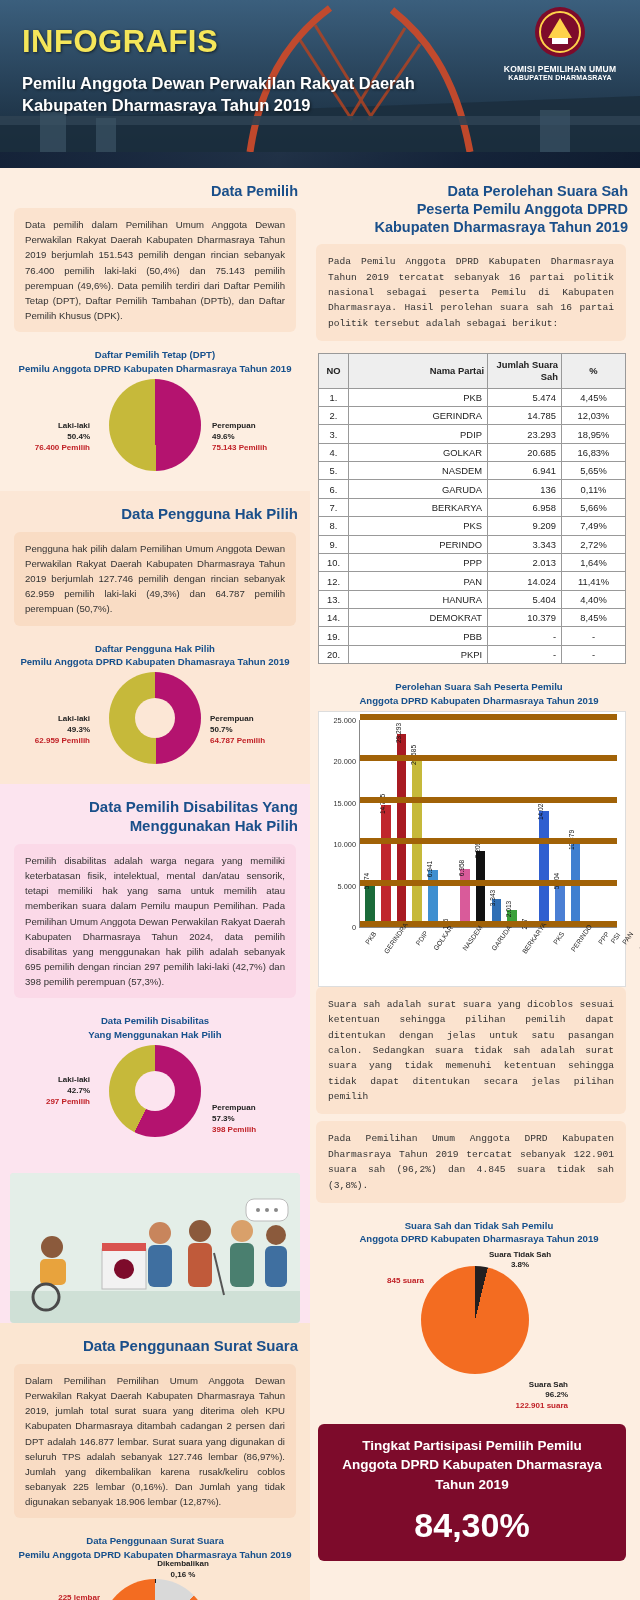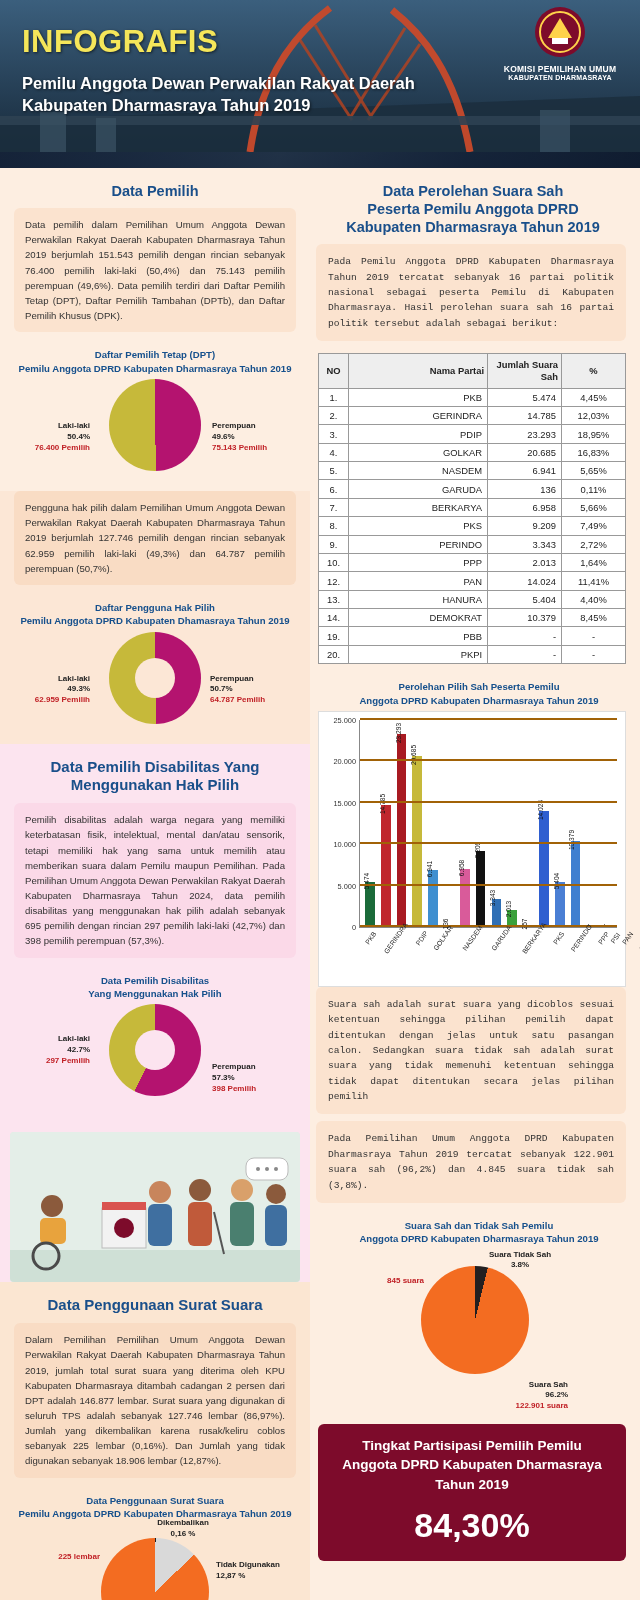--- a/index.html
+++ b/index.html
@@ -40,21 +40,21 @@
   }
   .kpu-logo .kpu-name { font-size: 8.5px; font-weight: bold; letter-spacing: .2px; margin-top: 2px;}
   .kpu-logo .kpu-name2 { font-size: 7px; font-weight: bold; letter-spacing: .2px;}
 
   
   .cols { display: flex; align-items: flex-start; background: #fdeee1; }
   .col-l { width: 310px; padding: 0 0 0 0; }
   .col-r { width: 330px; }
 
   .sec-title {
-    text-align: center; color: #1a4f8a; font-weight: bold;
+    text-align: right; color: #1a4f8a; font-weight: bold;
     font-size: 14.5px; line-height: 1.25; padding: 14px 12px 8px;
   }
   .sec-title.lg { font-size: 15px; }
   .box {
     margin: 0 14px; padding: 9px 11px; border-radius: 6px;
     font-size: 9.6px; line-height: 1.58; text-align: justify; color: #333;
   }
   .box.cream { background: #fbe3cf; }
   .box.cream2 { background: #f9dcc4; }
   .chart-cap {
@@ -100,21 +100,21 @@
   }
   table.party td { border: 1px solid #999; padding: 3.2px 5px; color: #222; }
   .td-no { width: 30px; text-align: center; }
   .td-nm { text-align: right; }
   .td-num { text-align: right; width: 74px; }
   .td-pct { text-align: center; width: 64px; }
 
   
   .bar-panel { margin: 4px 14px 0 8px; background: #fff; border: 1px solid #ddd; padding: 8px 4px 2px 2px; }
   .bar-area { position: relative; height: 208px; margin-left: 38px; margin-right: 4px; border-left: 1px solid #888; border-bottom: 1px solid #888; }
-  .grid-l { position: absolute; left: 0; right: 0; border-top: 2px solid #a16207; }
+  .grid-l { position: absolute; left: 0; right: 0; border-top: 6px solid #a16207; }
   .ytick { position: absolute; right: 100%; margin-right: 4px; transform: translateY(-50%); font-size: 7.4px; color: #333; white-space: nowrap;}
   .bars { position: absolute; left: 0; right: 0; bottom: 0; top: 0; display: flex; align-items: flex-end; padding: 0 2px; }
   .bar-col { flex: 1; display: flex; justify-content: center; align-items: flex-end; height: 100%; position: relative; }
   .bar { width: 62%; position: relative; }
   .bar span {
     position: absolute; bottom: 100%; left: 50%;
     transform: translateX(-50%) rotate(-90deg); transform-origin: center bottom;
     font-size: 6.6px; white-space: nowrap; color: #111; margin-bottom: 1px;
   }
   .xlabels { display: flex; margin-left: 38px; margin-right: 4px; height: 56px; padding: 0 2px; }
@@ -219,20 +219,21 @@
           </div>
           <div class="lbl" style="left:212px; top:42px; width:88px;">
             <div class="nm">Perempuan</div>
             <div class="pc">49.6%</div>
             <div class="ct">75.143 Pemilih</div>
           </div>
         </div>
       </div>
 
       <div class="band-pengguna">
+        <div class="sec-title lg">Data Pengguna Hak Pilih</div>
         <div class="box cream2">Pengguna hak pilih dalam Pemilihan Umum Anggota Dewan Perwakilan Rakyat Daerah Kabupaten Dharmasraya Tahun 2019 berjumlah 127.746 pemilih dengan rincian sebanyak 62.959 pemilih laki-laki (49,3%) dan 64.787 pemilih perempuan (50,7%).</div>
         <div class="chart-cap">
           <div>Daftar Pengguna Hak Pilih</div>
           <div>Pemilu Anggota DPRD Kabupaten Dhamasraya Tahun 2019</div>
         </div>
         <div class="pie-wrap">
           <div class="pie pie-dpt">
             <div class="donut-hole"></div>
           </div>
           <div class="lbl" style="left:24px; top:42px; text-align:right; width:66px;">
@@ -438,21 +439,21 @@
                 <td class="td-no">20.</td>
                 <td class="td-nm">PKPI</td>
                 <td class="td-num">-</td>
                 <td class="td-pct">-</td>
               </tr>
             </tbody>
         </table>
       </div>
 
       <div class="chart-cap" style="margin-left:8px;">
-        <div>Perolehan Pilih Sah Peserta Pemilu</div>
+        <div>Perolehan Suara Sah Peserta Pemilu</div>
         <div>Anggota DPRD Kabupaten Dharmasraya Tahun 2019</div>
       </div>
       <div class="bar-panel">
         <div class="bar-area" id="bar-area">
           <div class="bars" id="bars">
               <div class="bar-col">
                 <div class="bar" style="height: 21.896%; background: rgb(27, 107, 58);">
                   <span>5.474</span>
                 </div>
               </div>

